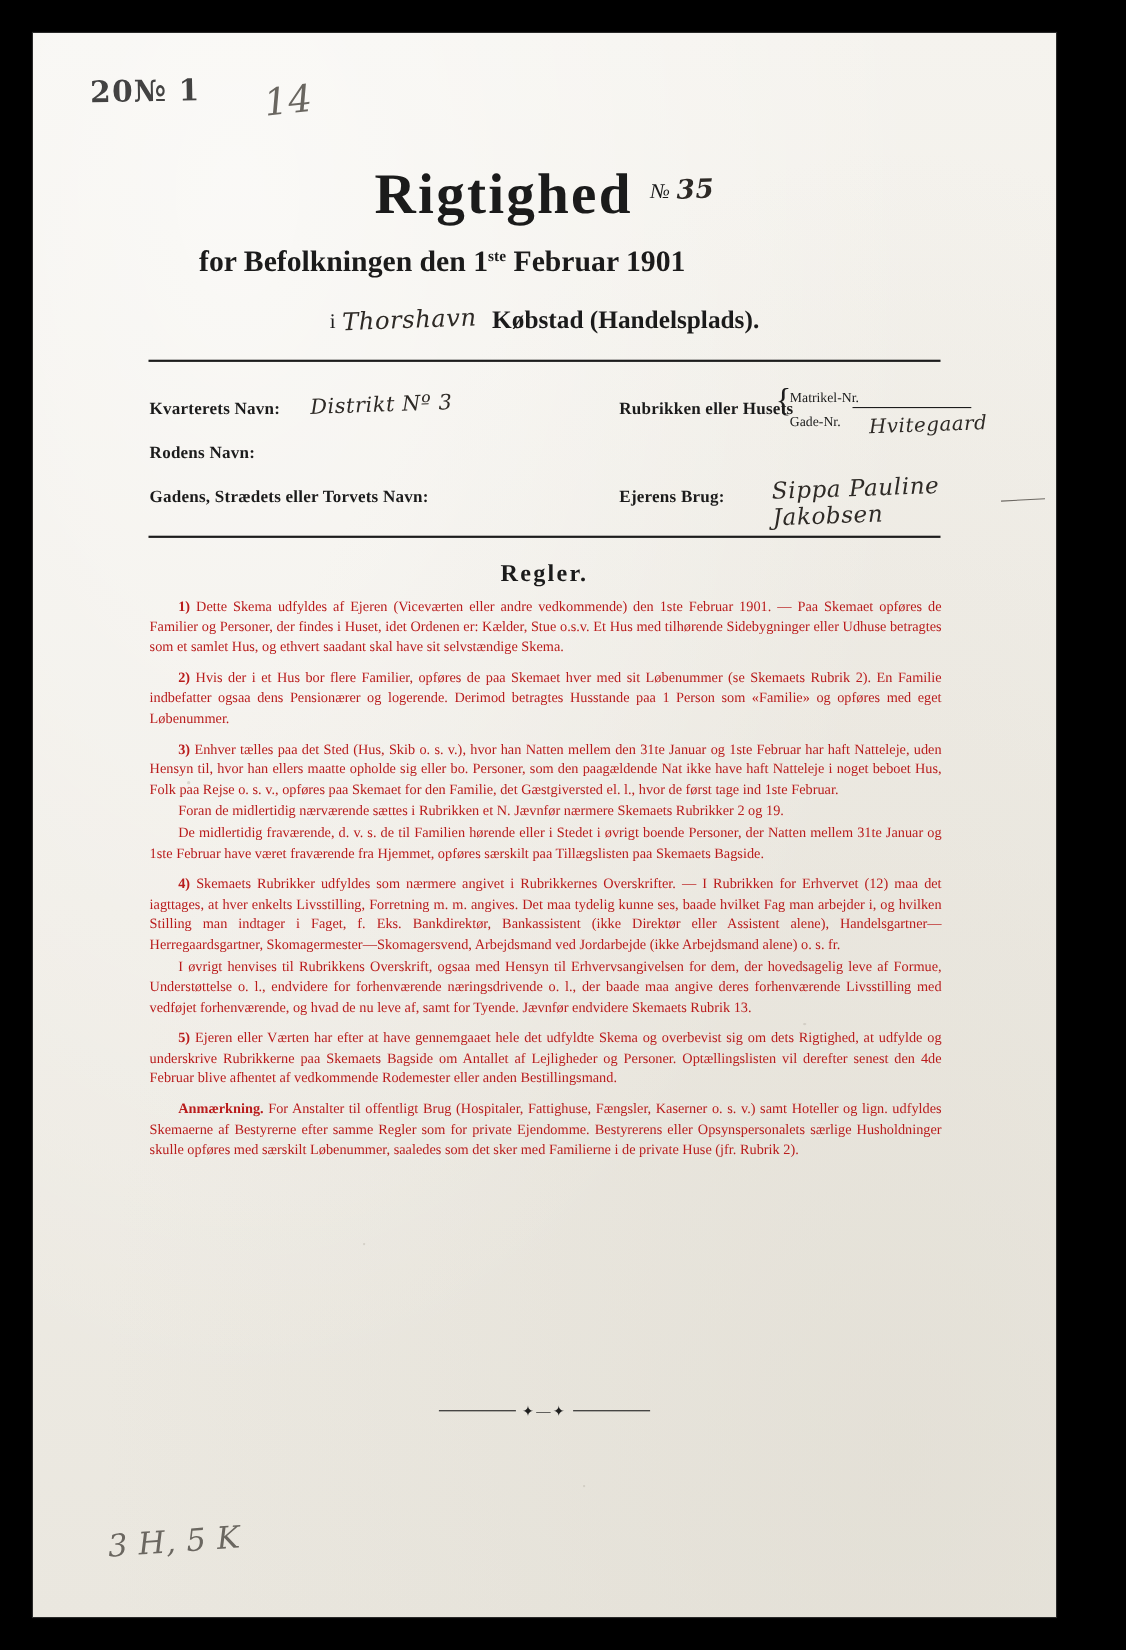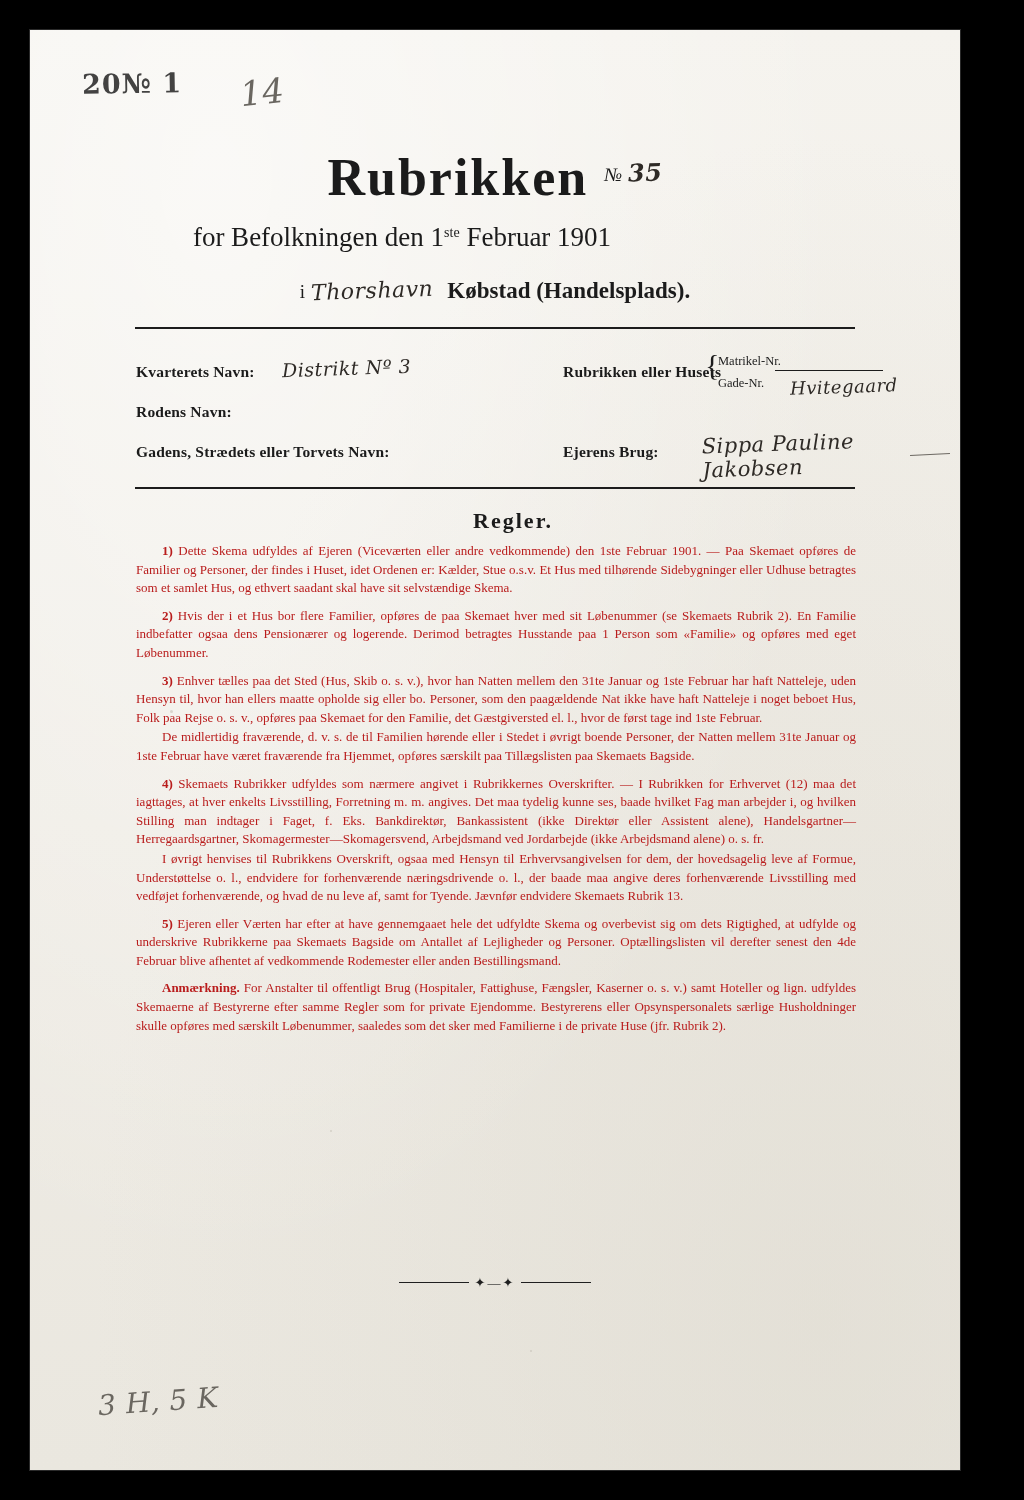--- a/index.html
+++ b/index.html
@@ -106,21 +106,21 @@
     vertical-align: 14px;
     margin-left: 6px;
   }
   .subtitle1 {
     position: absolute;
     top: 192px;
     left: 0;
     width: 744px;
     text-align: center;
     font-size: 27px;
-    font-weight: normal;
+    font-weight: bold;
   }
   .subtitle1 sup {
     font-size: 14px;
     vertical-align: 9px;
   }
   .subtitle2 {
     position: absolute;
     top: 248px;
     left: 0;
     width: 930px;
@@ -190,21 +190,20 @@
 
   .regler-head {
     position: absolute;
     top: 478px;
     left: 0;
     width: 930px;
     text-align: center;
     font-size: 22px;
     font-weight: bold;
     letter-spacing: 2px;
-    padding-left: 18px;
   }
 
   .body {
     position: absolute;
     left: 106px;
     top: 512px;
     width: 720px;
     font-size: 13px;
     line-height: 18.6px;
     text-align: justify;
@@ -250,21 +249,21 @@
 <div class="page">
   <div class="paper-tint"></div>
 
   <div class="content">
 
     <div class="archive-mark">20№ 1</div>
     <div class="archive-mark-2 hand">14</div>
     <div class="bottom-mark hand">3 H, 5 K</div>
 
     <div class="title">
-      <span>Rubrikken</span><span class="no">№</span><span class="no-hand hand">35</span>
+      <span>Rigtighed</span><span class="no">№</span><span class="no-hand hand">35</span>
     </div>
 
     <div class="subtitle1">
       <span>for Befolkningen den 1</span><sup>ste</sup><span> Februar 1901</span>
     </div>
 
     <div class="subtitle2">
       <span class="pre">i</span><span class="hand">Thorshavn</span><span>Købstad (Handelsplads).</span>
     </div>
 
@@ -290,20 +289,21 @@
     <div class="rule bottom"></div>
 
     <div class="regler-head">Regler.</div>
 
     <div class="body">
       <p><span class="num">1)</span> <span>Dette Skema udfyldes af Ejeren (Viceværten eller andre vedkommende) den 1ste Februar 1901. — Paa Skemaet opføres de Familier og Personer, der findes i Huset, idet Ordenen er: Kælder, Stue o.s.v. Et Hus med tilhørende Sidebygninger eller Udhuse betragtes som et samlet Hus, og ethvert saadant skal have sit selvstændige Skema.</span></p>
       <div class="gap"></div>
       <p><span class="num">2)</span> <span>Hvis der i et Hus bor flere Familier, opføres de paa Skemaet hver med sit Løbenummer (se Skemaets Rubrik 2). En Familie indbefatter ogsaa dens Pensionærer og logerende. Derimod betragtes Husstande paa 1 Person som «Familie» og opføres med eget Løbenummer.</span></p>
       <div class="gap"></div>
       <p><span class="num">3)</span> <span>Enhver tælles paa det Sted (Hus, Skib o. s. v.), hvor han Natten mellem den 31te Januar og 1ste Februar har haft Nattelejе, uden Hensyn til, hvor han ellers maatte opholde sig eller bo. Personer, som den paagældende Nat ikke have haft Natteleje i noget beboet Hus, Folk paa Rejse o. s. v., opføres paa Skemaet for den Familie, det Gæstgiversted el. l., hvor de først tage ind 1ste Februar.</span></p>
+      <p><span>Foran de midlertidig nærværende sættes i Rubrikken et N. Jævnfør nærmere Skemaets Rubrikker 2 og 19.</span></p>
       <p><span>De midlertidig fraværende, d. v. s. de til Familien hørende eller i Stedet i øvrigt boende Personer, der Natten mellem 31te Januar og 1ste Februar have været fraværende fra Hjemmet, opføres særskilt paa Tillægslisten paa Skemaets Bagside.</span></p>
       <div class="gap"></div>
       <p><span class="num">4)</span> <span>Skemaets Rubrikker udfyldes som nærmere angivet i Rubrikkernes Overskrifter. — I Rubrikken for Erhvervet (12) maa det iagttages, at hver enkelts Livsstilling, Forretning m. m. angives. Det maa tydelig kunne ses, baade hvilket Fag man arbejder i, og hvilken Stilling man indtager i Faget, f. Eks. Bankdirektør, Bankassistent (ikke Direktør eller Assistent alene), Handelsgartner—Herregaardsgartner, Skomagermester—Skomagersvend, Arbejdsmand ved Jordarbejde (ikke Arbejdsmand alene) o. s. fr.</span></p>
       <p><span>I øvrigt henvises til Rubrikkens Overskrift, ogsaa med Hensyn til Erhvervsangivelsen for dem, der hovedsagelig leve af Formue, Understøttelse o. l., endvidere for forhenværende næringsdrivende o. l., der baade maa angive deres forhenværende Livsstilling med vedføjet forhenværende, og hvad de nu leve af, samt for Tyende. Jævnfør endvidere Skemaets Rubrik 13.</span></p>
       <div class="gap"></div>
       <p><span class="num">5)</span> <span>Ejeren eller Værten har efter at have gennemgaaet hele det udfyldte Skema og overbevist sig om dets Rigtighed, at udfylde og underskrive Rubrikkerne paa Skemaets Bagside om Antallet af Lejligheder og Personer. Optællingslisten vil derefter senest den 4de Februar blive afhentet af vedkommende Rodemester eller anden Bestillingsmand.</span></p>
       <div class="gap"></div>
       <p><span class="sp">Anmærkning.</span> <span>For Anstalter til offentligt Brug (Hospitaler, Fattighuse, Fængsler, Kaserner o. s. v.) samt Hoteller og lign. udfyldes Skemaerne af Bestyrerne efter samme Regler som for private Ejendomme. Bestyrerens eller Opsynspersonalets særlige Husholdninger skulle opføres med særskilt Løbenummer, saaledes som det sker med Familierne i de private Huse (jfr. Rubrik 2).</span></p>
     </div>
 

